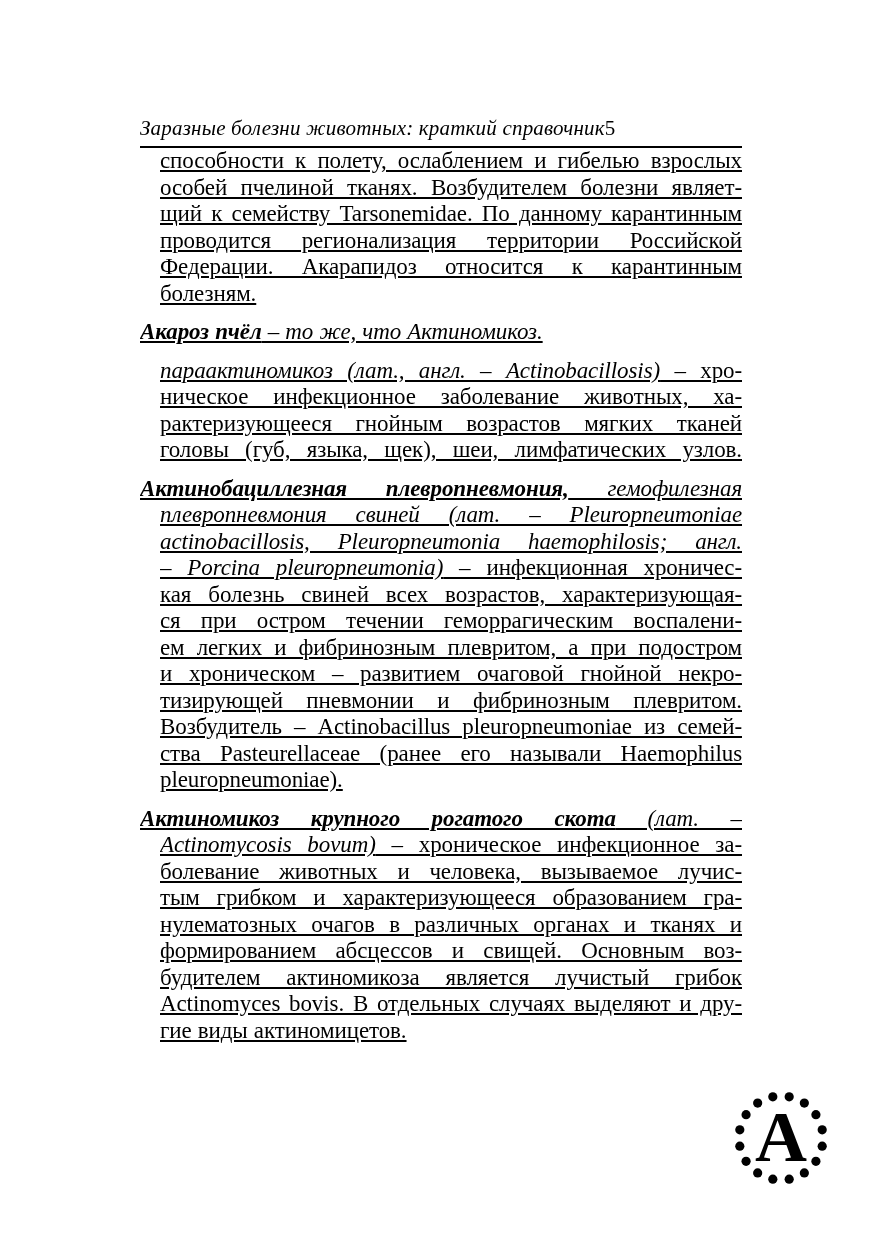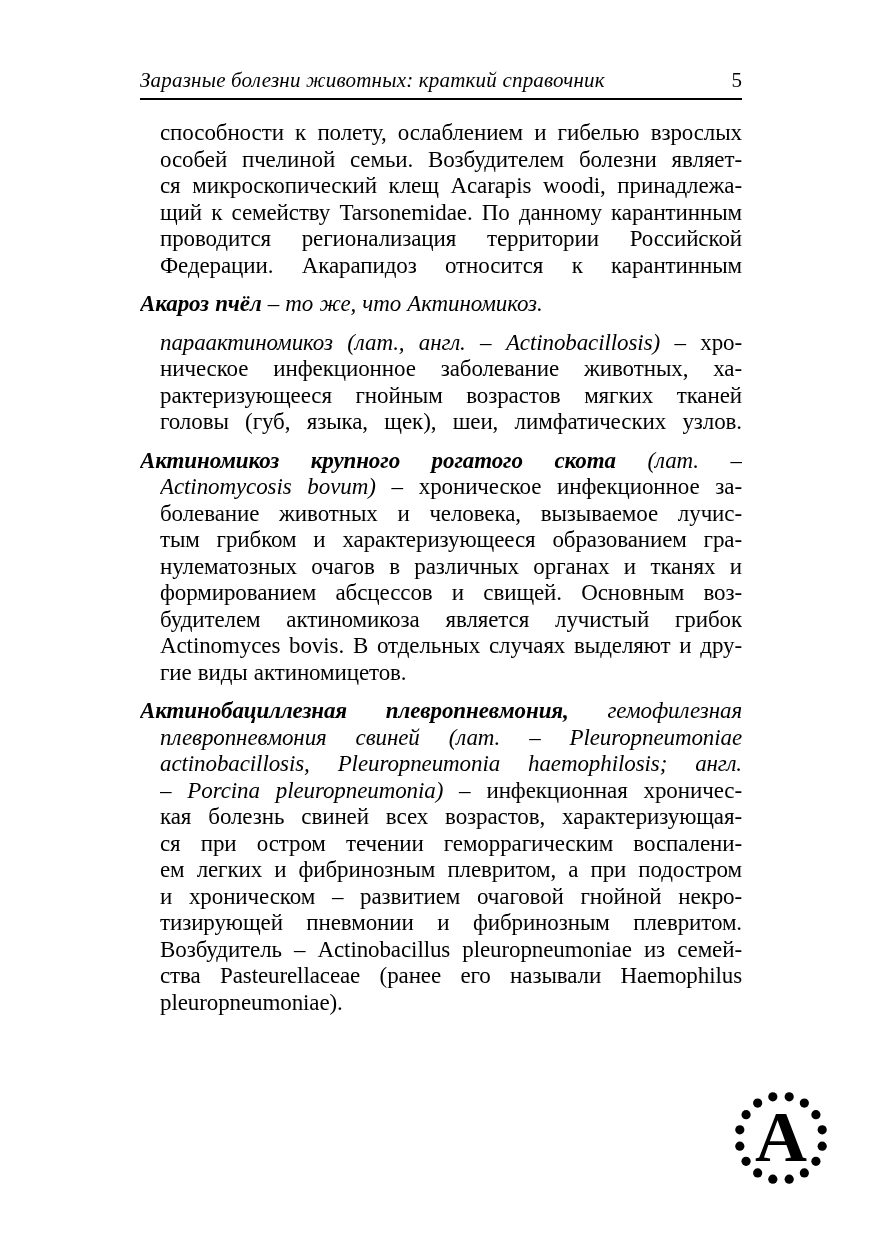--- a/index.html
+++ b/index.html
@@ -10,35 +10,37 @@
     margin: 0 auto;
     background: #ffffff;
     box-sizing: border-box;
     padding: 68px 134px 0 140px;
     font-family: "Liberation Serif", "DejaVu Serif", serif;
     color: #000;
     overflow: hidden;
   }
   .running-header {
     display: flex;
-    justify-content: space-between;
+    justify-content: flex-start;
     align-items: baseline;
     border-bottom: 2.5px solid #000;
     padding-bottom: 5px;
+    margin-top: 48px;
   }
   .running-title {
     font-style: italic;
     font-size: 21px;
     letter-spacing: 0.2px;
   }
   .page-number {
     font-size: 21px;
   }
   .content {
-    margin-top: 20px;
+    margin-top: 0;
+    text-decoration: underline;
   }
   .para {
     margin: 0 0 12px 0;
     padding-left: 20px; 
   }
   .line {
     display: block;
     height: 26.5px;
     line-height: 26.5px;
     font-size: 23px;
@@ -68,59 +70,59 @@
 <div class="page">
 
   <div class="running-header">
     <span class="running-title">Заразные болезни животных: краткий справочник</span>
     <span class="page-number">5</span>
   </div>
 
   <div class="content">
       <div class="para continuation">
         <div class="line first"><span class="run-r">способности к полету, ослаблением и гибелью взрослых</span></div>
-        <div class="line"><span class="run-r">особей пчелиной семьи. Возбудителем болезни являет-</span></div>
-        <div class="line"><span class="run-r">ся микроскопический клещ Acarapis woodi, принадлежа-</span></div>
+        <div class="line"><span class="run-r">особей пчелиной тканях. Возбудителем болезни являет-</span></div>
         <div class="line"><span class="run-r">щий к семейству Tarsonemidae. По данному карантинным</span></div>
         <div class="line"><span class="run-r">проводится регионализация территории Российской</span></div>
         <div class="line"><span class="run-r">Федерации. Акарапидоз относится к карантинным</span></div>
+        <div class="line last"><span class="run-r">болезням.</span></div>
       </div>
       <div class="para entry">
         <div class="line first last"><span class="run-bi">Акароз пчёл</span><span class="run-i"> – то же, что Актиномикоз.</span></div>
       </div>
       <div class="para entry">
         <div class="line"><span class="run-i">параактиномикоз (лат., англ. – Actinobacillosis)</span><span class="run-r"> – хро-</span></div>
         <div class="line"><span class="run-r">ническое инфекционное заболевание животных, ха-</span></div>
         <div class="line"><span class="run-r">рактеризующееся гнойным возрастов мягких тканей</span></div>
         <div class="line"><span class="run-r">головы (губ, языка, щек), шеи, лимфатических узлов.</span></div>
-      </div>
-      <div class="para entry">
-        <div class="line first"><span class="run-bi">Актиномикоз крупного рогатого скота</span><span class="run-i"> (лат. –</span></div>
-        <div class="line"><span class="run-i">Actinomycosis bovum)</span><span class="run-r"> – хроническое инфекционное за-</span></div>
-        <div class="line"><span class="run-r">болевание животных и человека, вызываемое лучис-</span></div>
-        <div class="line"><span class="run-r">тым грибком и характеризующееся образованием гра-</span></div>
-        <div class="line"><span class="run-r">нулематозных очагов в различных органах и тканях и</span></div>
-        <div class="line"><span class="run-r">формированием абсцессов и свищей. Основным воз-</span></div>
-        <div class="line"><span class="run-r">будителем актиномикоза является лучистый грибок</span></div>
-        <div class="line"><span class="run-r">Actinomyces bovis. В отдельных случаях выделяют и дру-</span></div>
-        <div class="line last"><span class="run-r">гие виды актиномицетов.</span></div>
       </div>
       <div class="para entry">
         <div class="line first"><span class="run-bi">Актинобациллезная плевропневмония,</span><span class="run-i"> гемофилезная</span></div>
         <div class="line"><span class="run-i">плевропневмония свиней (лат. – Pleuropneumoniae</span></div>
         <div class="line"><span class="run-i">actinobacillosis, Pleuropneumonia haemophilosis; англ.</span></div>
         <div class="line"><span class="run-i">– Porcina pleuropneumonia)</span><span class="run-r"> – инфекционная хроничес-</span></div>
         <div class="line"><span class="run-r">кая болезнь свиней всех возрастов, характеризующая-</span></div>
         <div class="line"><span class="run-r">ся при остром течении геморрагическим воспалени-</span></div>
         <div class="line"><span class="run-r">ем легких и фибринозным плевритом, а при подостром</span></div>
         <div class="line"><span class="run-r">и хроническом – развитием очаговой гнойной некро-</span></div>
         <div class="line"><span class="run-r">тизирующей пневмонии и фибринозным плевритом.</span></div>
         <div class="line"><span class="run-r">Возбудитель – Actinobacillus pleuropneumoniae из семей-</span></div>
         <div class="line"><span class="run-r">ства Pasteurellaceae (ранее его называли Haemophilus</span></div>
         <div class="line last"><span class="run-r">pleuropneumoniae).</span></div>
+      </div>
+      <div class="para entry">
+        <div class="line first"><span class="run-bi">Актиномикоз крупного рогатого скота</span><span class="run-i"> (лат. –</span></div>
+        <div class="line"><span class="run-i">Actinomycosis bovum)</span><span class="run-r"> – хроническое инфекционное за-</span></div>
+        <div class="line"><span class="run-r">болевание животных и человека, вызываемое лучис-</span></div>
+        <div class="line"><span class="run-r">тым грибком и характеризующееся образованием гра-</span></div>
+        <div class="line"><span class="run-r">нулематозных очагов в различных органах и тканях и</span></div>
+        <div class="line"><span class="run-r">формированием абсцессов и свищей. Основным воз-</span></div>
+        <div class="line"><span class="run-r">будителем актиномикоза является лучистый грибок</span></div>
+        <div class="line"><span class="run-r">Actinomyces bovis. В отдельных случаях выделяют и дру-</span></div>
+        <div class="line last"><span class="run-r">гие виды актиномицетов.</span></div>
       </div>
     </div>
 
   <div class="ornament">
     <svg width="94" height="94" viewBox="0 0 94 94">
         <circle cx="55.19" cy="5.81" r="4.6" fill="#000000"></circle>
         <circle cx="70.33" cy="12.08" r="4.6" fill="#000000"></circle>
         <circle cx="81.92" cy="23.67" r="4.6" fill="#000000"></circle>
         <circle cx="88.19" cy="38.81" r="4.6" fill="#000000"></circle>
         <circle cx="88.19" cy="55.19" r="4.6" fill="#000000"></circle>

